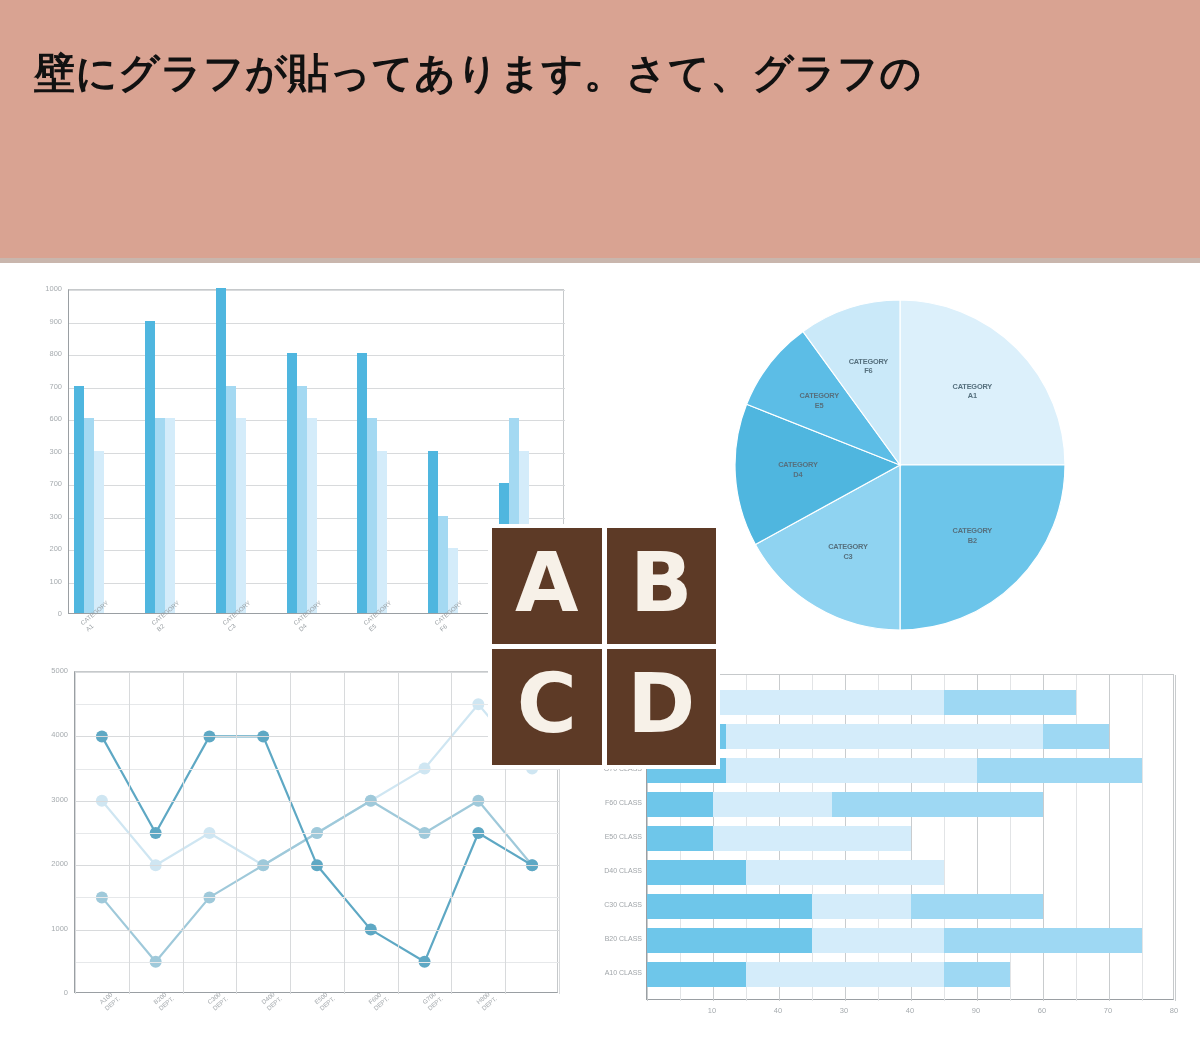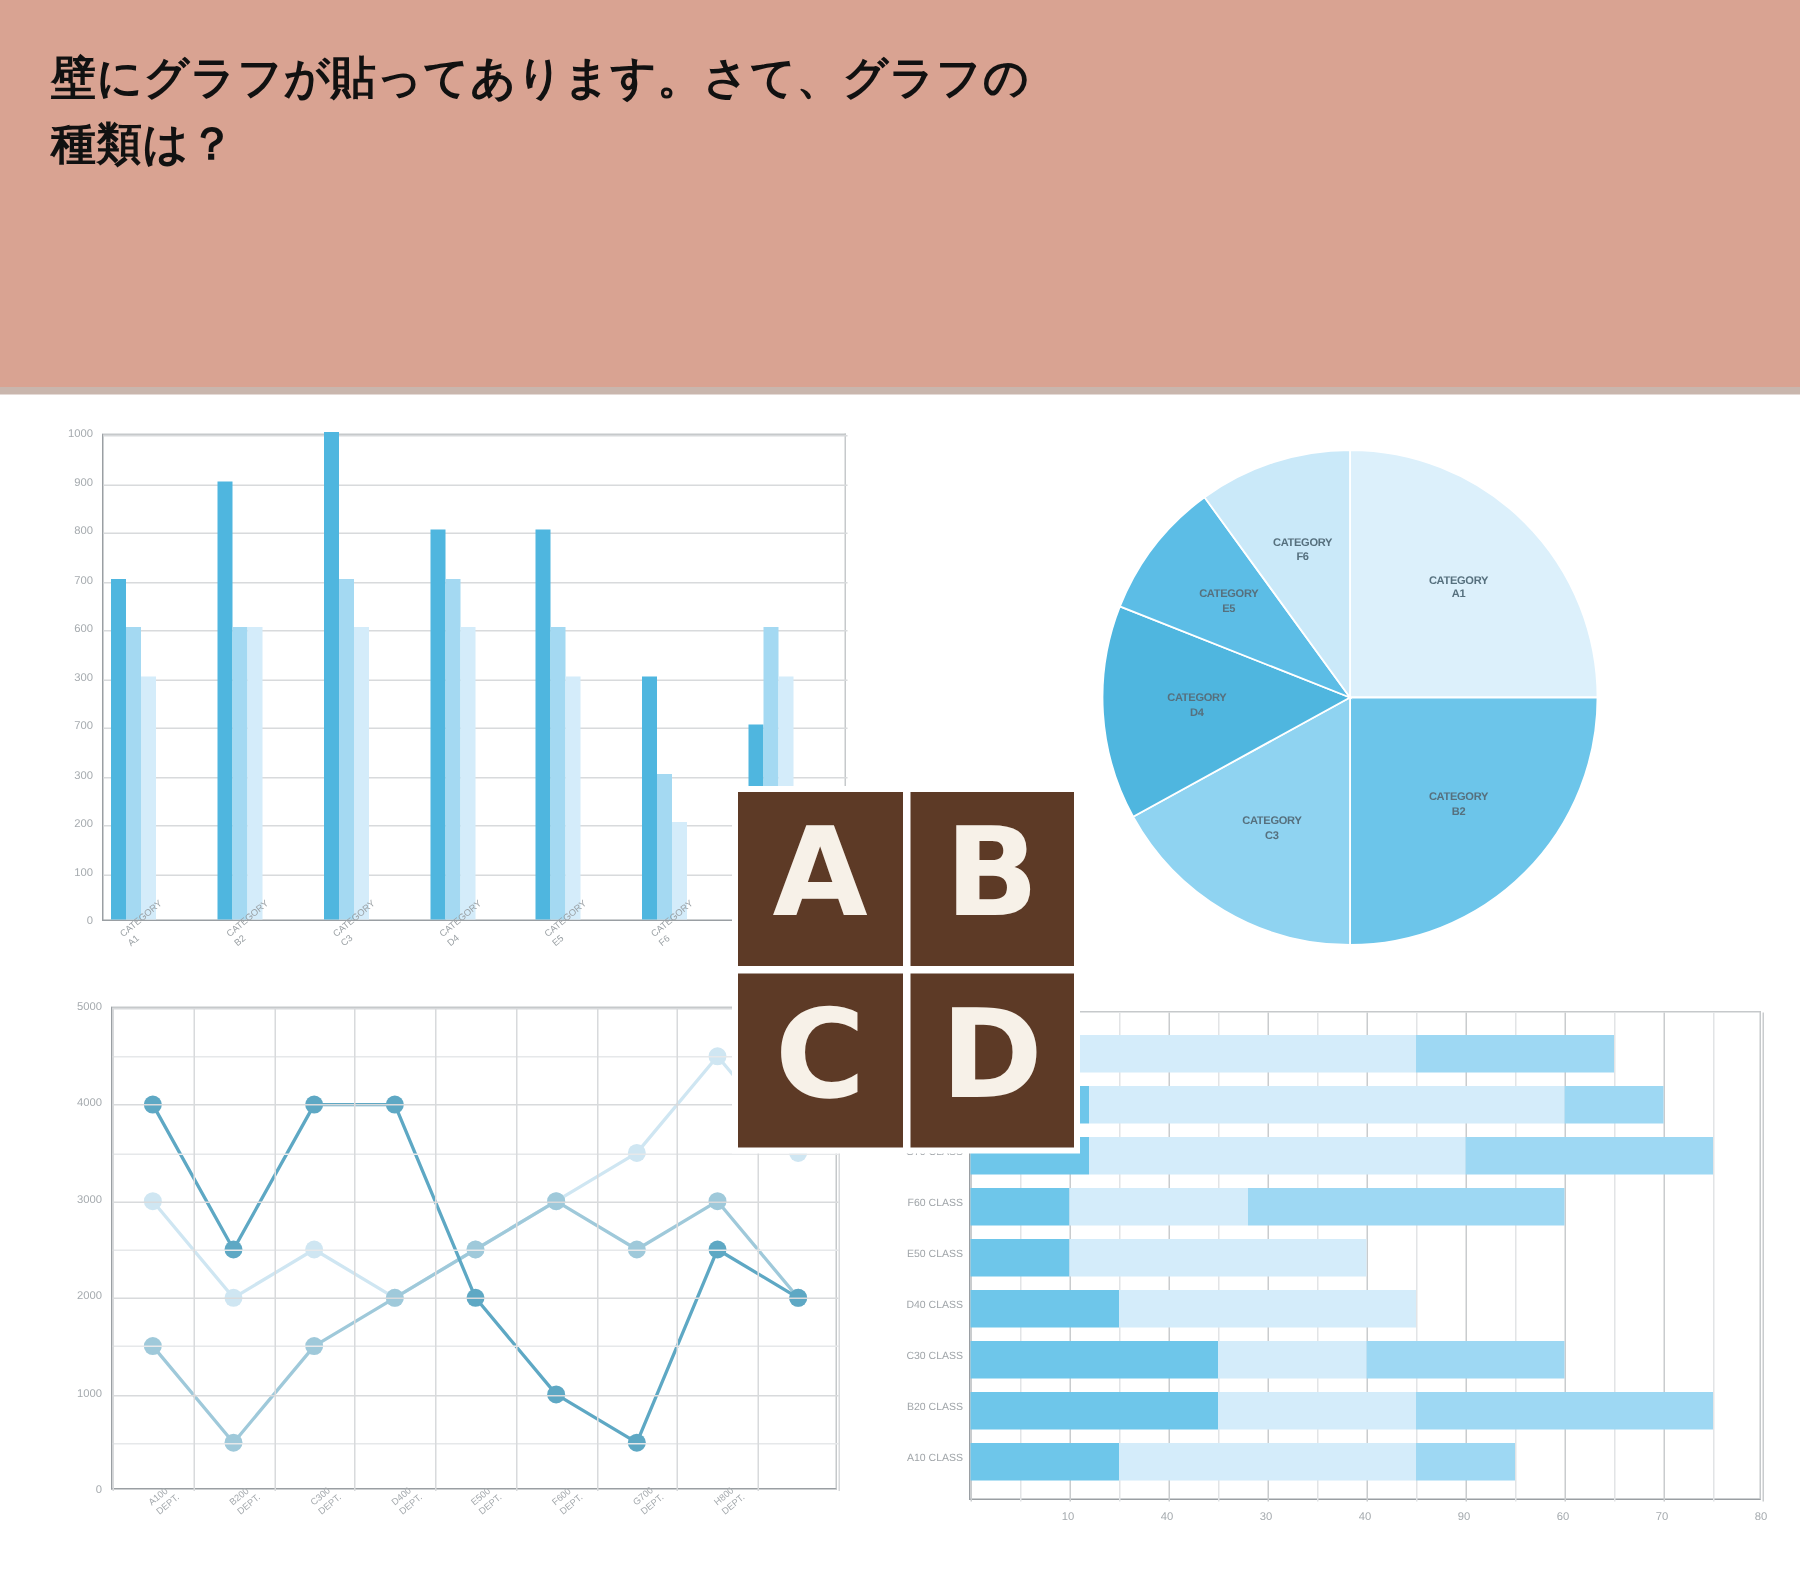--- a/index.html
+++ b/index.html
@@ -10,22 +10,22 @@
     overflow:hidden;
     position:relative;
   }
   
   #header-banner{
     position:absolute;left:0;top:0;width:1200px;height:258px;
     background:#d9a392;
     box-sizing:border-box;
   }
   #header-banner .qtext{
-    position:absolute;left:34px;top:31px;width:1120px;
-    font-size:30px;font-weight:bold;line-height:1.45;
+    position:absolute;left:34px;top:44px;width:1120px;
+    font-size:41px;font-weight:bold;line-height:1.45;
     color:#111111;letter-spacing:0.5px;
     font-family:"DejaVu Sans","Liberation Sans",sans-serif;
   }
   #header-underline{
     position:absolute;left:0;top:258px;width:1200px;height:5px;
     background:#c9b6ad;
   }
 
   
   .chart-panel{position:absolute;background:#ffffff;}
@@ -110,21 +110,20 @@
     font-family:"DejaVu Sans","Liberation Sans",sans-serif;
     padding-bottom:6px;box-sizing:border-box;
   }
 </style>
 </head>
 <body>
 
 <div id="header-banner">
   <div class="qtext">
     <div>壁にグラフが貼ってあります。さて、グラフの</div>
-    <div>種類は？</div>
   </div>
 </div>
 <div id="header-underline"></div>
 
 <div id="bar-chart" class="chart-panel">
   <div id="bar-yticks">
       <div class="tick-label" style="left: 0px; width: 40px; top: 326px;">0</div>
       <div class="tick-label" style="left: 0px; width: 40px; top: 293.5px; text-align: right;">100</div>
       <div class="tick-label" style="left: 0px; width: 40px; top: 261px; text-align: right;">200</div>
       <div class="tick-label" style="left: 0px; width: 40px; top: 228.5px;">300</div>

